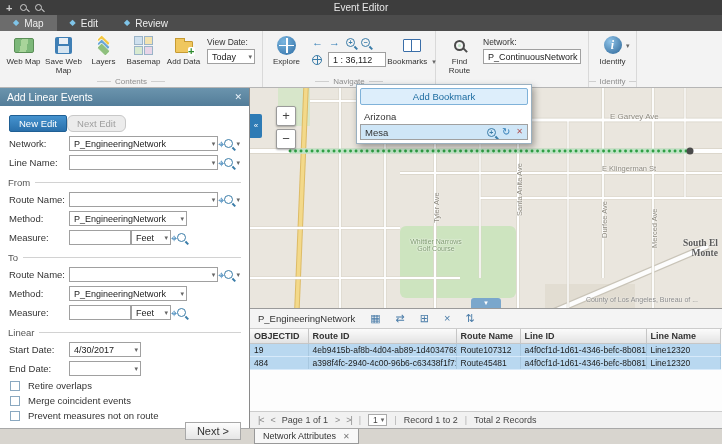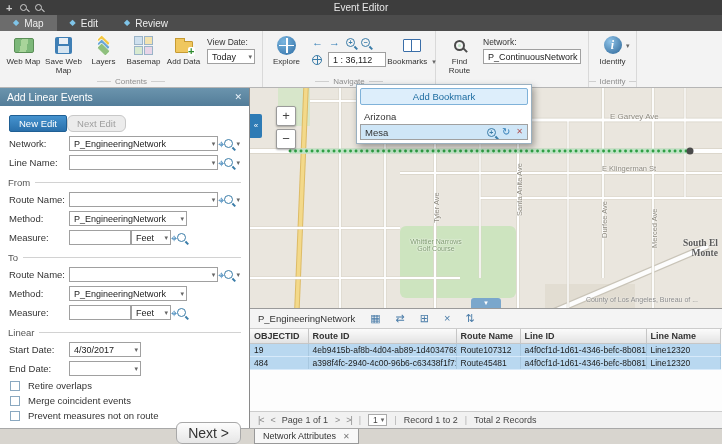--- a/index.html
+++ b/index.html
@@ -79,21 +79,21 @@
 #panel{position:absolute;left:0;top:88px;width:250px;height:340px;background:#fff;border-right:1px solid #8a8a8a;z-index:3}
 .phead{height:18px;background:linear-gradient(#6b94ad,#537d99);color:#fff;display:flex;align-items:center;padding:0 7px;font-size:10.5px}
 .phead .x{margin-left:auto;font-size:9px;color:#eaf2f8}
 .pbody{padding:5px 8px 4px}
 .prow{display:flex;align-items:center;margin:4px 1px;}
 .plabel{width:60px;flex:none;font-size:9.5px;color:#333}
 .legend{display:flex;align-items:center;gap:5px;margin:7px 0 1px;color:#555;font-size:9.5px}
 .legend::after{content:"";flex:1;border-top:1px solid #d2d2d2}
 .btn-primary{background:linear-gradient(#4593cf,#2a70ab);color:#fff;border:1px solid #1f5f94;border-radius:2px;padding:2px 9px;font-size:9.5px}
 .btn-disabled{background:#ececec;color:#9e9e9e;border:1px solid #c8c8c8;border-radius:6px;padding:2px 9px;font-size:9.5px}
-.btn{background:linear-gradient(#fdfdfd,#e6e6e6);border:1px solid #a8a8a8;border-radius:6px;padding:2px 11px;font-size:14px;color:#333}
+.btn{background:linear-gradient(#fdfdfd,#e6e6e6);border:1px solid #a8a8a8;border-radius:0;padding:2px 11px;font-size:11px;color:#333}
 .i-target{color:#2e7bb5;font-size:11px;line-height:10px}
 .cbrow{display:flex;align-items:center;gap:8px;margin:4px 0 4px 2px;font-size:9.5px}
 .cb{width:10px;height:10px;border:1px solid #8aa8c0;background:#fff;flex:none}
 .grow{flex:1}
 
 
 #map{position:absolute;left:250px;top:88px;width:472px;height:220px;background:#eae6de;overflow:hidden}
 #map svg{position:absolute;left:0;top:0}
 .maplabel{position:absolute;color:#8d897e;font-size:7.5px;white-space:nowrap;text-shadow:0 0 2px #fff,0 0 2px #fff}
 .vlabel{transform:rotate(-90deg);transform-origin:left top}

